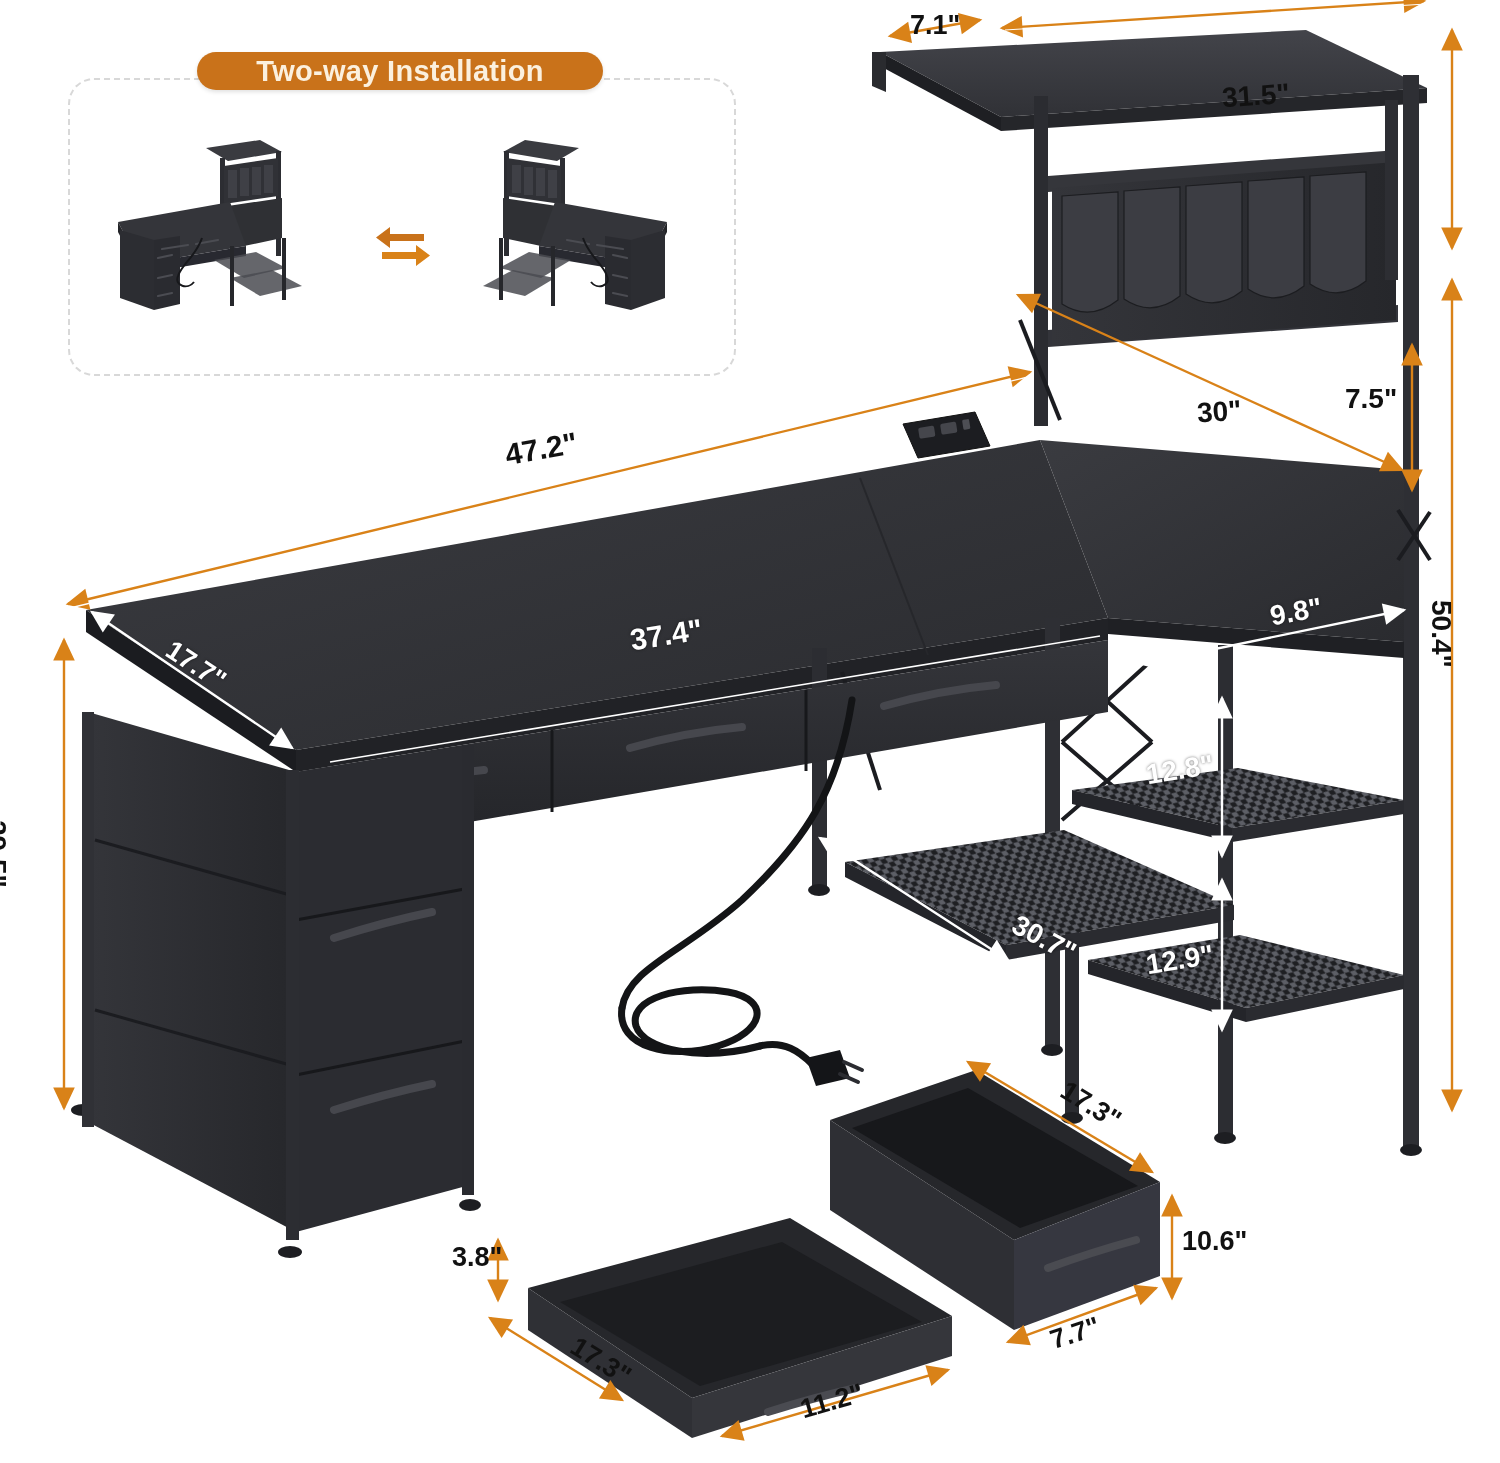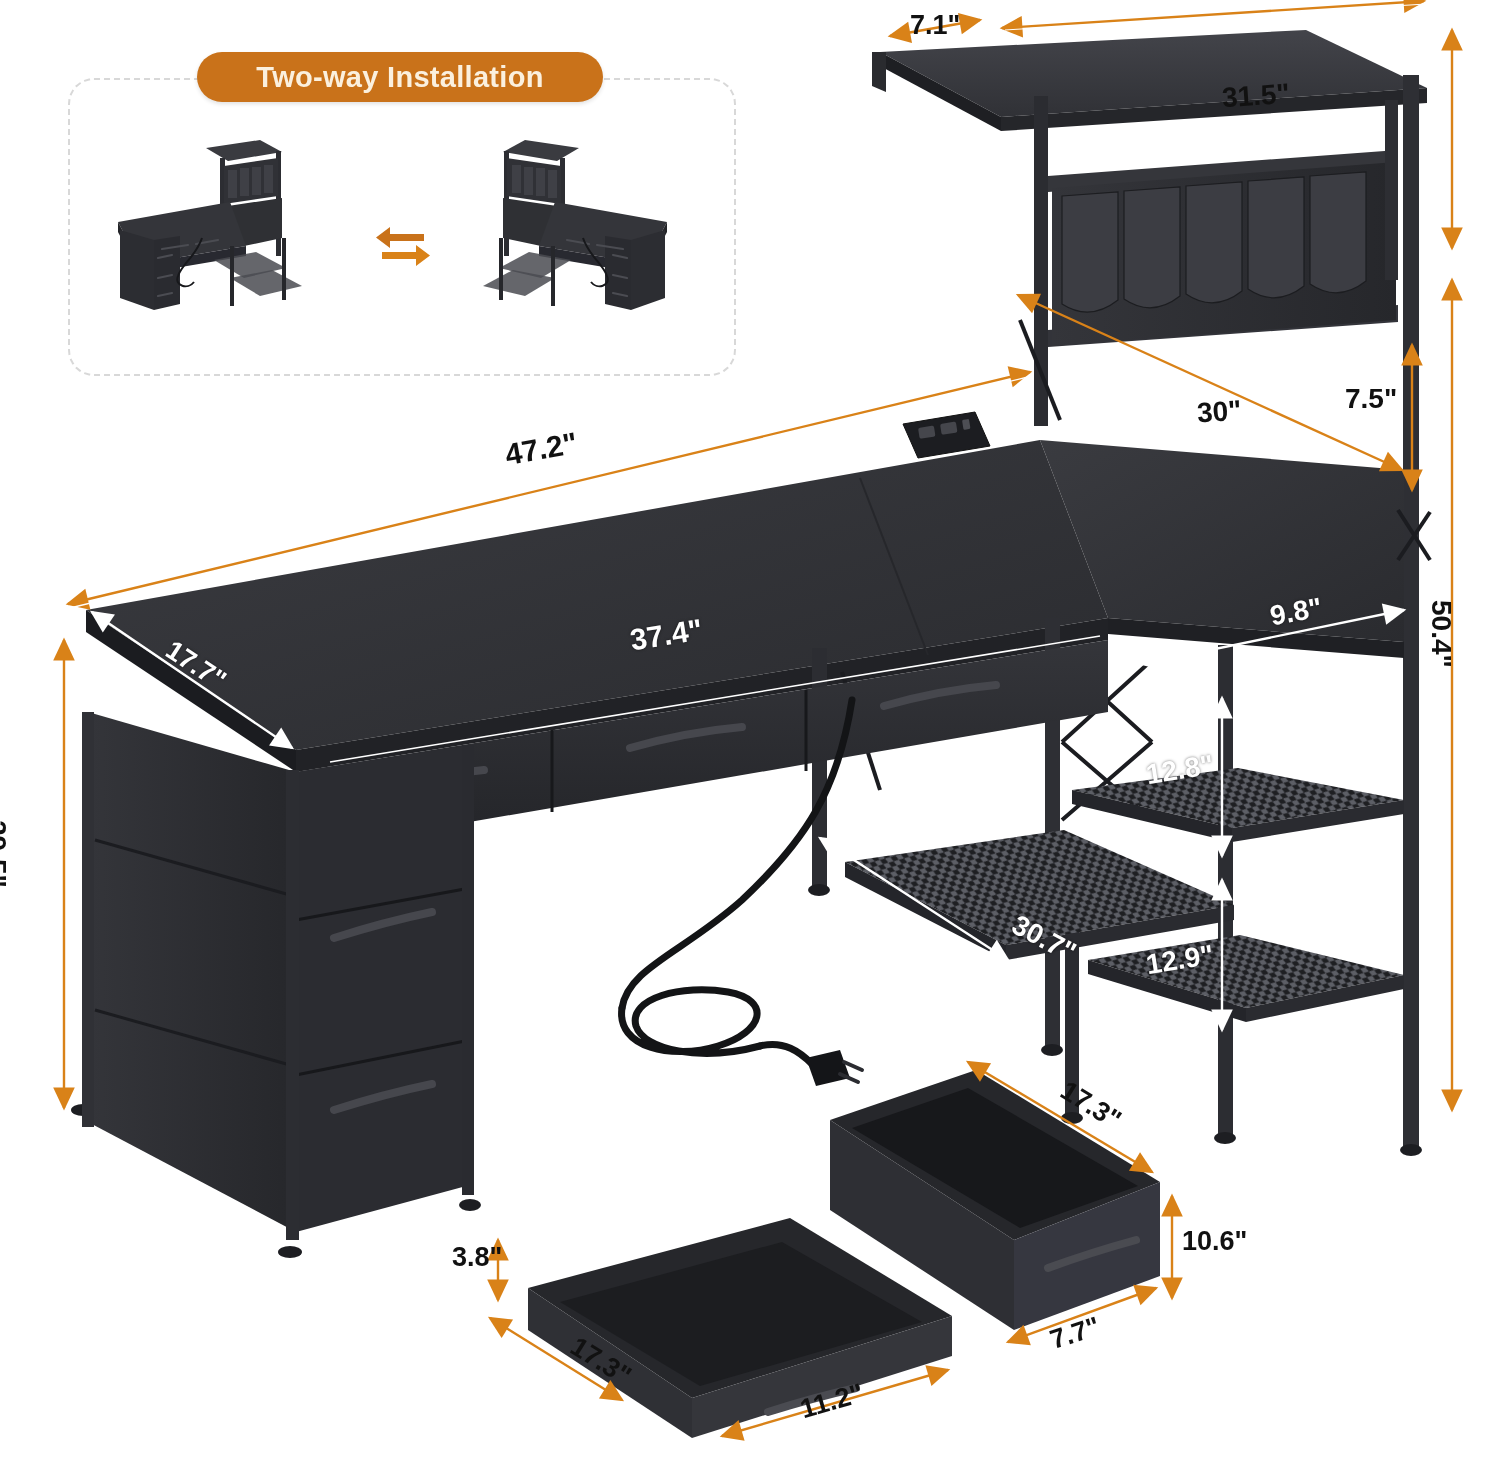--- a/index.html
+++ b/index.html
@@ -2,21 +2,21 @@
 <html><head>
 <meta charset="utf-8">
 <style>
   html,body{margin:0;padding:0;background:#ffffff;}
   body{width:1500px;height:1463px;position:relative;overflow:hidden;
        font-family:"Liberation Sans",sans-serif;color:#1a1a1a;}
 
   
   #install-box{position:absolute;left:68px;top:78px;width:668px;height:298px;
       border:2px dashed #d8d8d8;border-radius:26px;background:#fff;box-sizing:border-box;}
-  #install-badge{position:absolute;left:197px;top:52px;width:406px;height:50px;
+  #install-badge{position:absolute;left:197px;top:52px;width:406px;height:38px;
       background:#c9721a;border-radius:25px;display:flex;align-items:center;justify-content:center;
       box-shadow:0 2px 4px rgba(0,0,0,.12);}
   #install-badge span{font-size:29px;font-weight:bold;color:#fbf0de;letter-spacing:.3px;}
 
   .mini{position:absolute;top:118px;}
   #mini-left{left:110px;}
   #mini-right{left:425px;}
   #swap-icon{position:absolute;left:372px;top:218px;width:62px;height:56px;}
 
   

